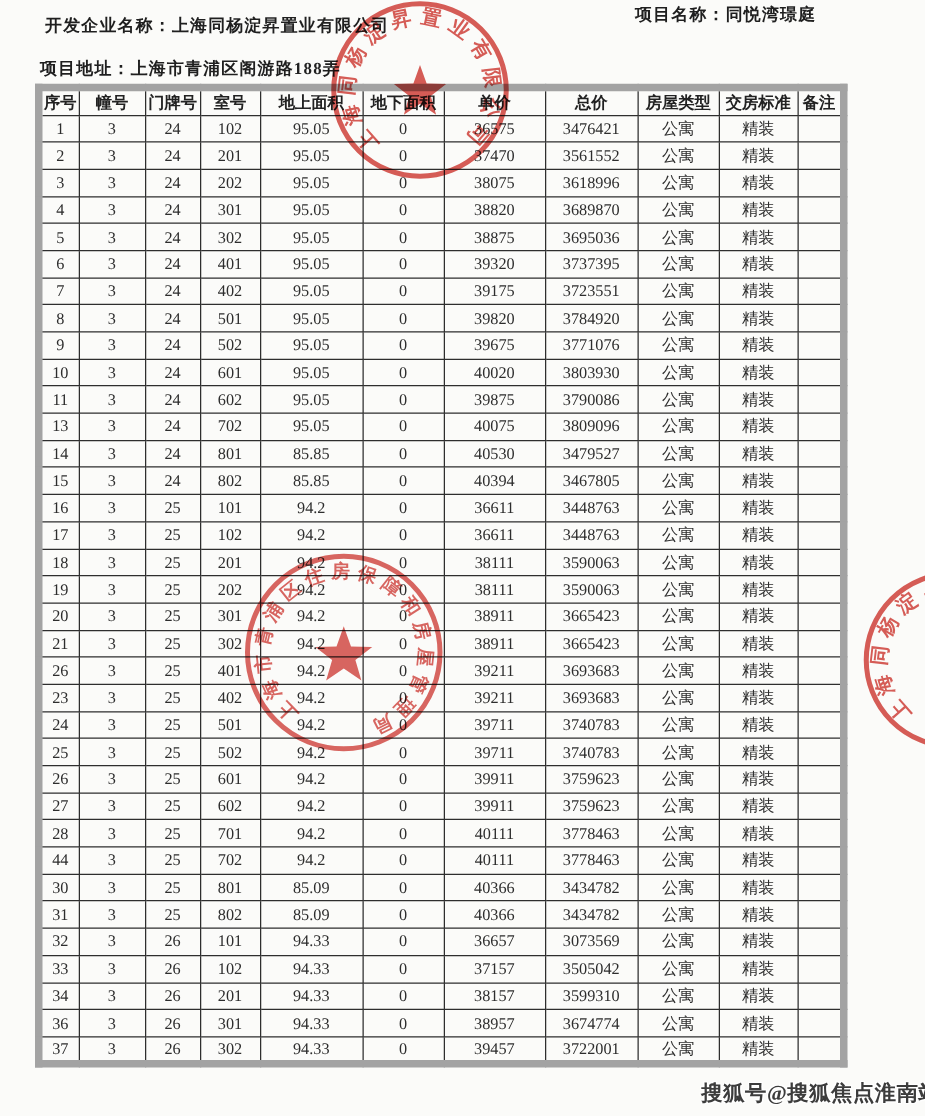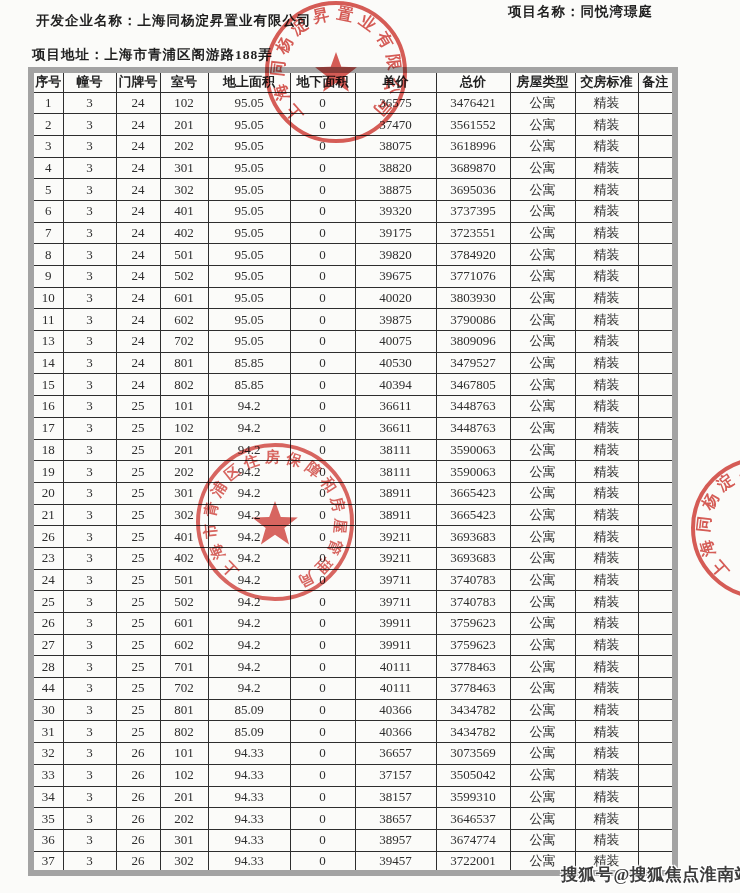--- a/index.html
+++ b/index.html
@@ -504,33 +504,20 @@
           <td>201</td>
           <td>94.33</td>
           <td>0</td>
           <td>38157</td>
           <td>3599310</td>
           <td>公寓</td>
           <td>精装</td>
           <td></td>
         </tr>
         <tr>
-          <td>35</td>
-          <td>3</td>
-          <td>26</td>
-          <td>202</td>
-          <td>94.33</td>
-          <td>0</td>
-          <td>38657</td>
-          <td>3646537</td>
-          <td>公寓</td>
-          <td>精装</td>
-          <td></td>
-        </tr>
-        <tr>
           <td>36</td>
           <td>3</td>
           <td>26</td>
           <td>301</td>
           <td>94.33</td>
           <td>0</td>
           <td>38957</td>
           <td>3674774</td>
           <td>公寓</td>
           <td>精装</td>

